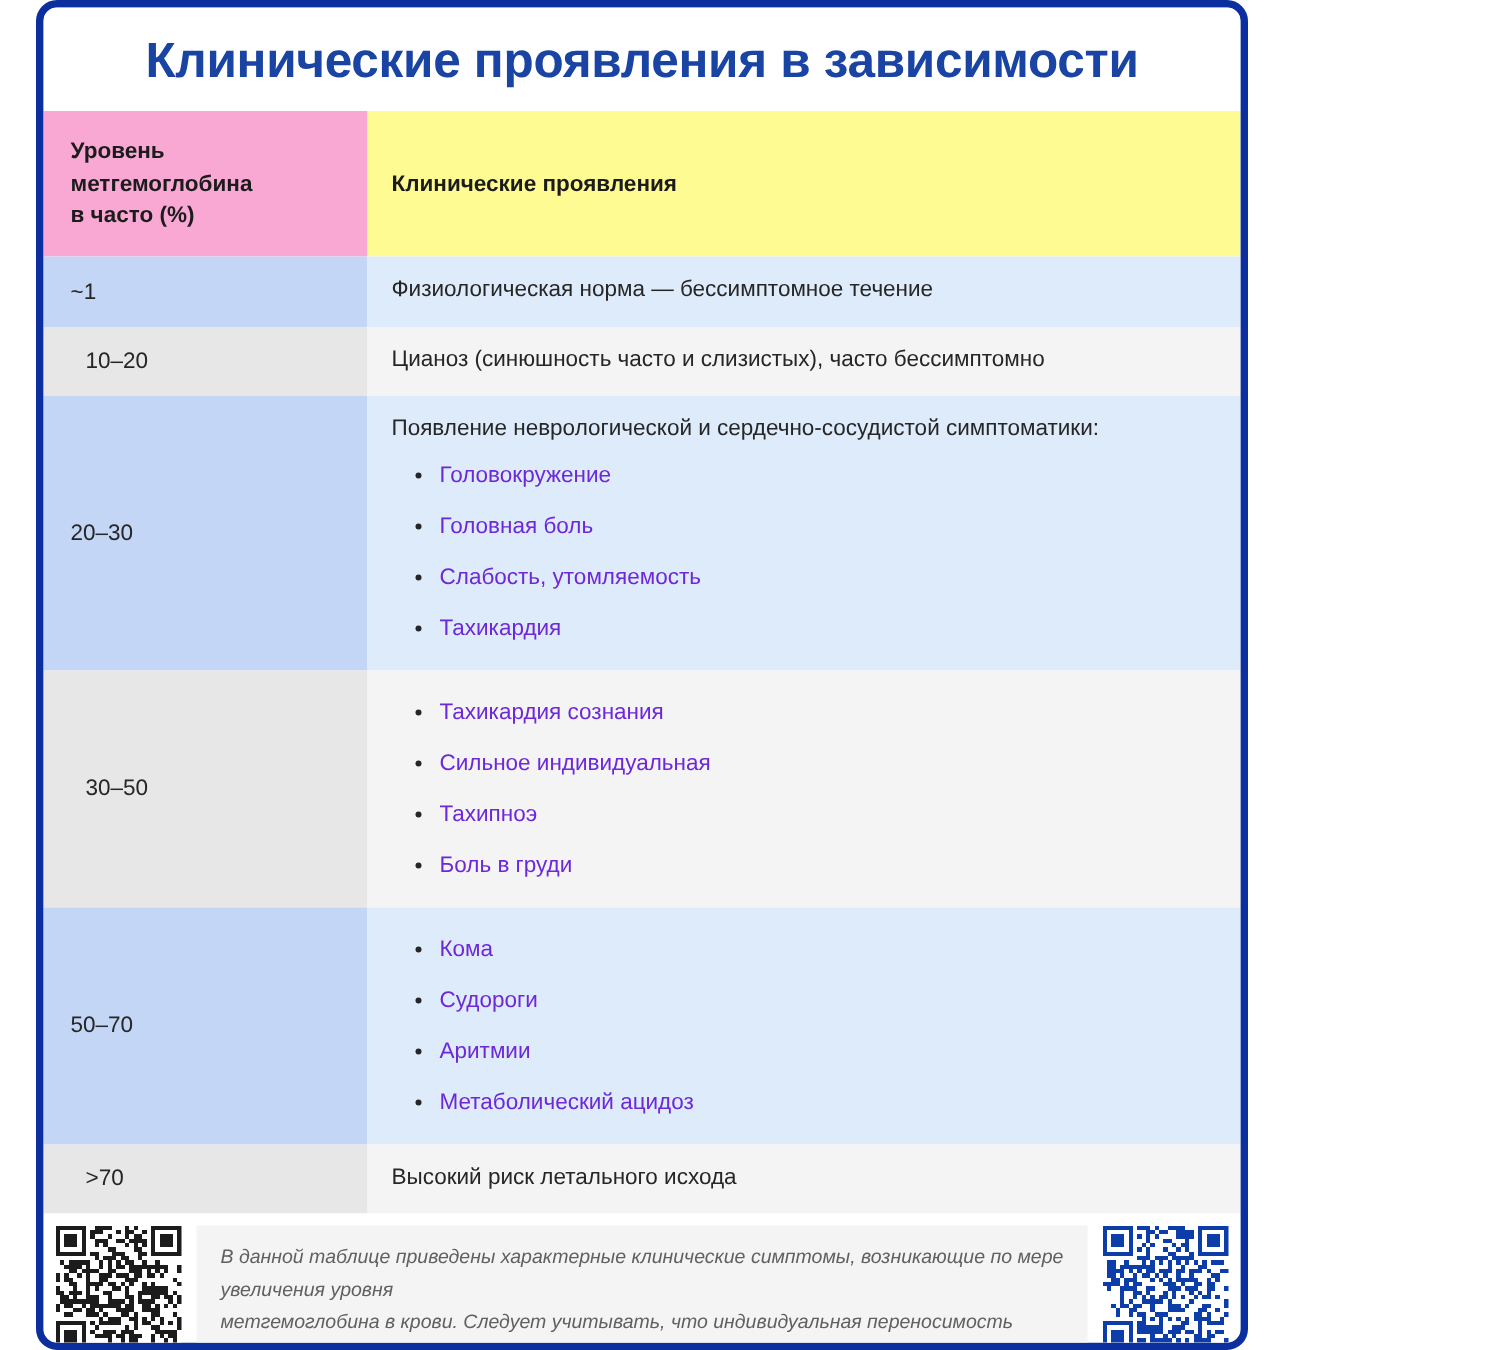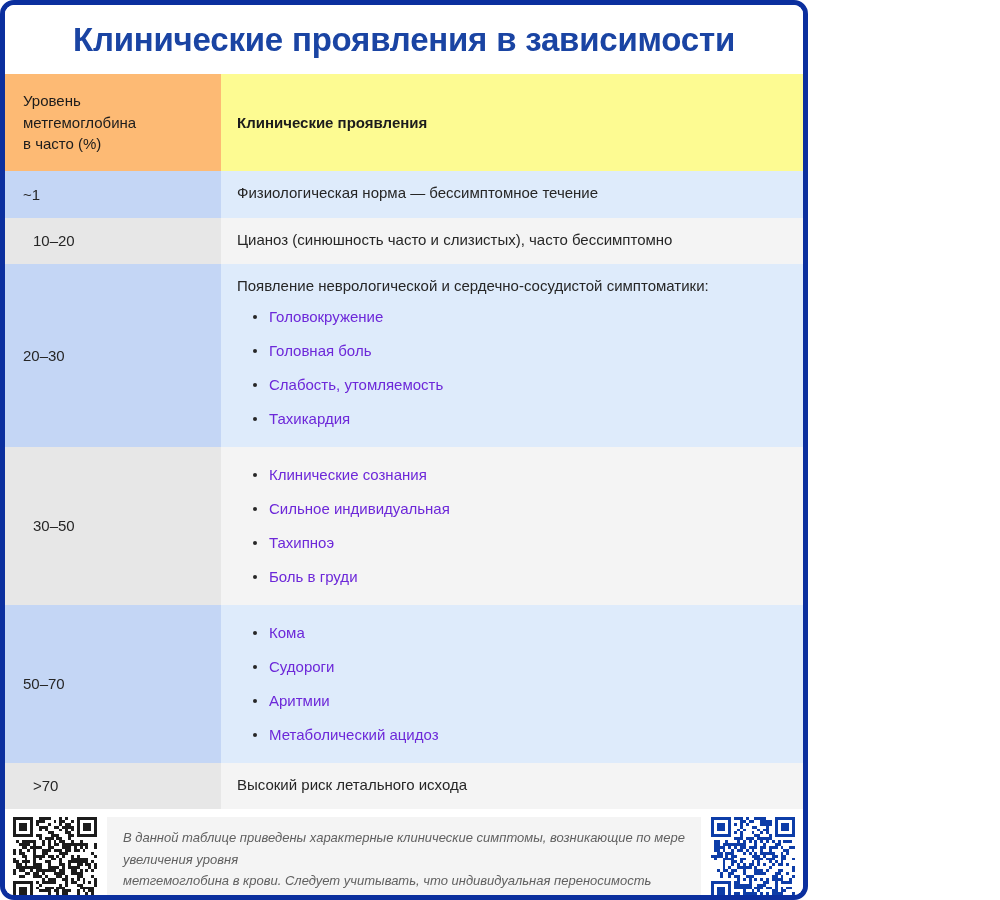--- a/index.html
+++ b/index.html
@@ -15,20 +15,21 @@
   .page {
     position: relative;
     width: 808px;
     height: 900px;
     background: #ffffff;
     border: 5px solid #0b2f9e;
     border-radius: 14px;
     overflow: hidden;
     display: flex;
     flex-direction: column;
+    margin-left: 24px;
   }
 
   
   .title-block {
     padding: 16px 24px 14px 24px;
     background: #ffffff;
     text-align: center;
   }
   .title-line {
     font-size: 33px;
@@ -47,24 +48,24 @@
   }
   .table col.c-level { width: 216px; }
   .table col.c-manif { width: auto; }
 
   .table th, .table td {
     vertical-align: middle;
     text-align: left;
   }
 
   thead th.th-level {
-    background: #fdba74;
+    background: #f9a8d4;
     color: #1c1c1c;
     font-size: 15px;
-    font-weight: normal;
+    font-weight: bold;
     line-height: 1.45;
     padding: 16px 0 16px 18px;
     vertical-align: middle;
   }
   thead th.th-manif {
     background: #fdfb92;
     color: #1c1c1c;
     font-size: 15px;
     font-weight: bold;
     padding: 16px 4px 16px 16px;
@@ -192,21 +193,21 @@
               <li>Головная боль</li>
               <li>Слабость, утомляемость</li>
               <li>Тахикардия</li>
             </ul>
           </td>
         </tr>
         <tr class="band-gray">
           <td class="level">30–50</td>
           <td class="manif">
             <ul class="sym">
-              <li>Клинические сознания</li>
+              <li>Тахикардия сознания</li>
               <li>Сильное индивидуальная</li>
               <li>Тахипноэ</li>
               <li>Боль в груди</li>
             </ul>
           </td>
         </tr>
         <tr class="band-blue">
           <td class="level">50–70</td>
           <td class="manif">
             <ul class="sym">

